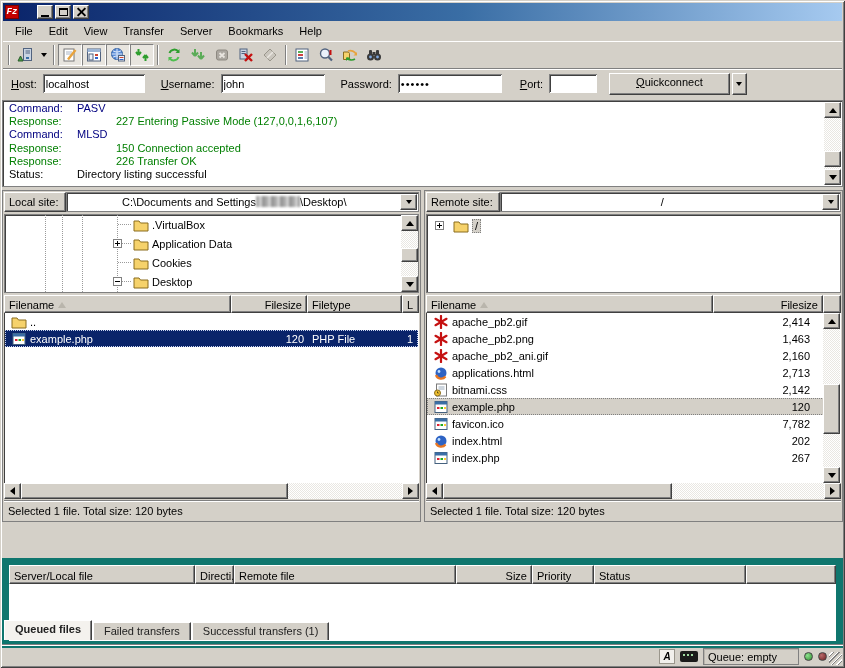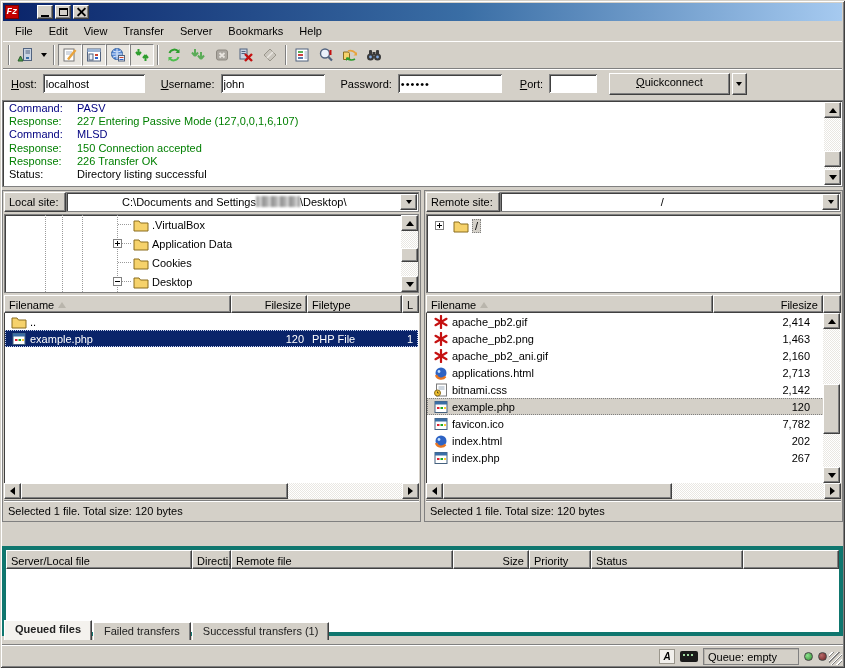--- a/index.html
+++ b/index.html
@@ -51,21 +51,21 @@
   #qc-btn{height:22px;display:flex;align-items:stretch;margin-left:6px;}
   #qc-btn .main{padding:2px 26px;display:flex;align-items:flex-start;}
   #qc-btn .dd{width:15px;display:flex;align-items:center;justify-content:center;margin-left:2px;}
   
   #log{position:absolute;left:2px;top:100px;width:841px;height:87px;background:#fff;
     border:1px solid #808080;box-shadow:inset 1px 1px 0 #404040;}
   #log .lines{position:absolute;left:2px;top:1px;right:18px;bottom:1px;overflow:hidden;}
   .logline{display:flex;height:13.2px;line-height:13.2px;white-space:nowrap;}
   .logline .lab{width:72px;flex:none;padding-left:4px;}
   .logline.command{color:#000080;}
-  .logline.response{color:#007F00;}
+  .logline.response{color:#007F00;gap:39px;}
   .logline.status{color:#000;}
   
   .vsb{position:absolute;width:17px;}
   .hsb{position:absolute;height:16px;display:flex;}
   .sbtn{width:17px;height:16px;position:relative;display:flex;align-items:center;justify-content:center;flex:none;}
   .sbtrack{background-color:#E9E7E2;background-image:
     linear-gradient(45deg,#fff 25%,transparent 25%,transparent 75%,#fff 75%),
     linear-gradient(45deg,#fff 25%,transparent 25%,transparent 75%,#fff 75%);
     background-size:2px 2px;background-position:0 0,1px 1px;position:relative;}
   .sbthumb{position:absolute;background:#D4D0C8;border-top:1px solid #fff;border-left:1px solid #fff;
@@ -102,21 +102,21 @@
     border-left:1px solid #404040;border-right:1px solid #fff;overflow:hidden;}
   .frow{display:flex;height:17px;align-items:center;white-space:nowrap;}
   .fcell{padding:0 4px;overflow:hidden;flex:none;}
   .fcell.r{text-align:right;}
   .name{display:flex;align-items:center;overflow:hidden;}
   .sel-active{background:#0A246A;color:#fff;outline:1px dotted #c7d3ef;outline-offset:-1px;}
   .sel-inactive{background:#D4D0C8;outline:1px dotted #808080;outline-offset:-1px;}
   .statusline{position:absolute;left:1px;right:1px;top:309px;height:21px;border-top:1px solid #808080;
     box-shadow:inset 0 1px 0 #fff;padding:4px 0 0 4px;background:#D4D0C8;}
   
-  #queue{position:absolute;left:2px;top:546px;width:841px;height:90px;border:4px solid #0f766e;background:#fff;}
+  #queue{position:absolute;left:2px;top:558px;width:841px;height:90px;border:7px solid #0f766e;background:#fff;}
   #queuehdr{position:absolute;left:0;top:0;right:0;height:19px;display:flex;background:#D4D0C8;}
   #queuebody{position:absolute;left:0;top:19px;right:0;bottom:0;background:#fff;}
   #qtabs{position:absolute;left:2px;top:620px;right:2px;height:20px;display:flex;align-items:flex-end;gap:1px;padding-left:2px;}
   .qtab{height:18px;padding:2px 10px 0 10px;background:#D4D0C8;
     border-top:1px solid #fff;border-left:1px solid #fff;border-right:1px solid #404040;
     box-shadow:inset -1px 0 0 #808080;color:#222;}
   .qtab.active{height:20px;background:#F4F2EE;font-weight:bold;border-bottom:none;}
   
   #statusbar{position:absolute;left:2px;right:2px;bottom:2px;height:22px;border-top:1px solid #808080;
     box-shadow:inset 0 1px 0 #fff;display:flex;align-items:center;justify-content:flex-end;gap:5px;padding:1px 16px 0 4px;}

